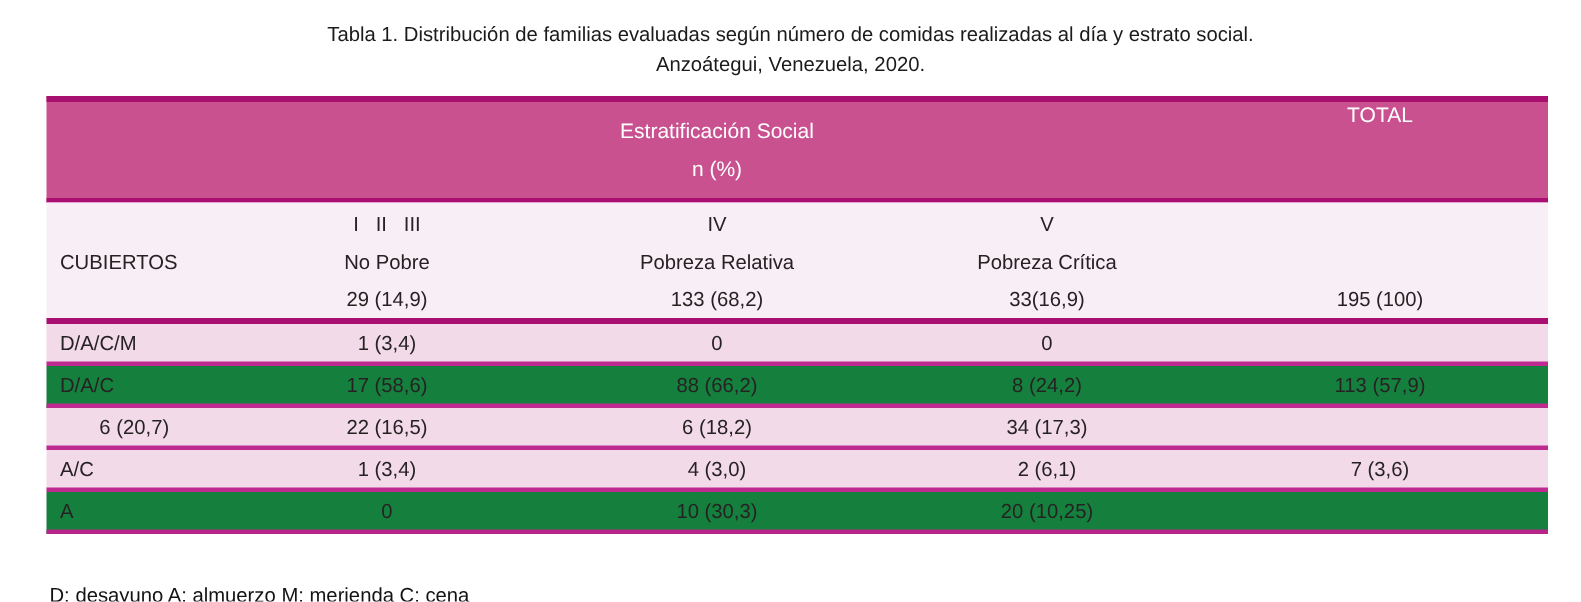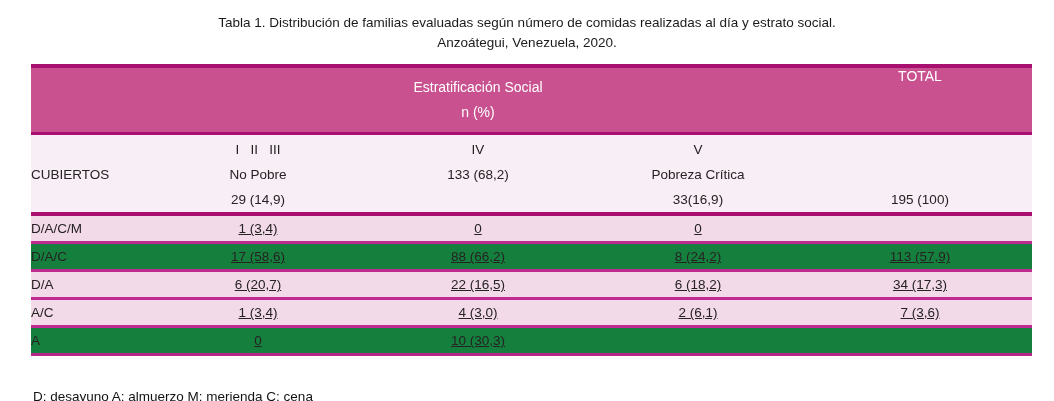--- a/index.html
+++ b/index.html
@@ -52,28 +52,28 @@
     grid-column: 5;
     text-align: center;
     font-size: 14px;
   }
   .subheader {
     background: #f8eef5;
     border-bottom: 4px solid #a90f70;
     padding-top: 2px;
   }
   .subcol { text-align: center; line-height: 25px; }
-  .rowlabel { }
+  .rowlabel { padding-left: 9px; }
   .subheader .rowlabel { display: flex; align-items: center; }
   .row {
     height: 25px;
     align-items: center;
     border-bottom: 3px solid #bf2a91;
   }
-  .row .cell { text-align: center; text-decoration: underline; }
+  .row .cell { text-align: center; }
   .row.shade { background: #f2dae9; }
   .row.light { background: #15803d; }
   .row.last { border-bottom: 3px solid #b82589; }
   .footnote {
     position: absolute;
     top: 389px;
     left: 33px;
     font-size: 13.5px;
     color: #141213;
   }
@@ -101,20 +101,21 @@
 
     <div class="grid subheader">
       <div class="rowlabel">CUBIERTOS</div>
       <div class="subcol">
         <div>I &nbsp; II &nbsp; III</div>
         <div>No Pobre</div>
         <div>29 (14,9)</div>
       </div>
       <div class="subcol">
         <div>IV</div>
+        <div>Pobreza Relativa</div>
         <div>133 (68,2)</div>
       </div>
       <div class="subcol">
         <div>V</div>
         <div>Pobreza Crítica</div>
         <div>33(16,9)</div>
       </div>
       <div class="subcol">
         <div>&nbsp;</div>
         <div>&nbsp;</div>
@@ -131,39 +132,39 @@
 
     <div class="grid row light">
       <div class="rowlabel">D/A/C</div>
       <div class="cell">17 (58,6)</div>
       <div class="cell">88 (66,2)</div>
       <div class="cell">8 (24,2)</div>
       <div class="cell">113 (57,9)</div>
     </div>
 
     <div class="grid row shade">
-      <div class="rowlabel">D/A</div>
       <div class="cell">6 (20,7)</div>
       <div class="cell">22 (16,5)</div>
       <div class="cell">6 (18,2)</div>
       <div class="cell">34 (17,3)</div>
     </div>
 
 
     <div class="grid row shade">
       <div class="rowlabel">A/C</div>
       <div class="cell">1 (3,4)</div>
       <div class="cell">4 (3,0)</div>
       <div class="cell">2 (6,1)</div>
       <div class="cell">7 (3,6)</div>
     </div>
 
     <div class="grid row light last">
       <div class="rowlabel">A</div>
       <div class="cell">0</div>
       <div class="cell">10 (30,3)</div>
+      <div class="cell">20 (10,25)</div>
     </div>
 
   </div>
 
   <div class="footnote">D: desayuno A: almuerzo M: merienda C: cena</div>
 
 </div>
 
 </body></html>

